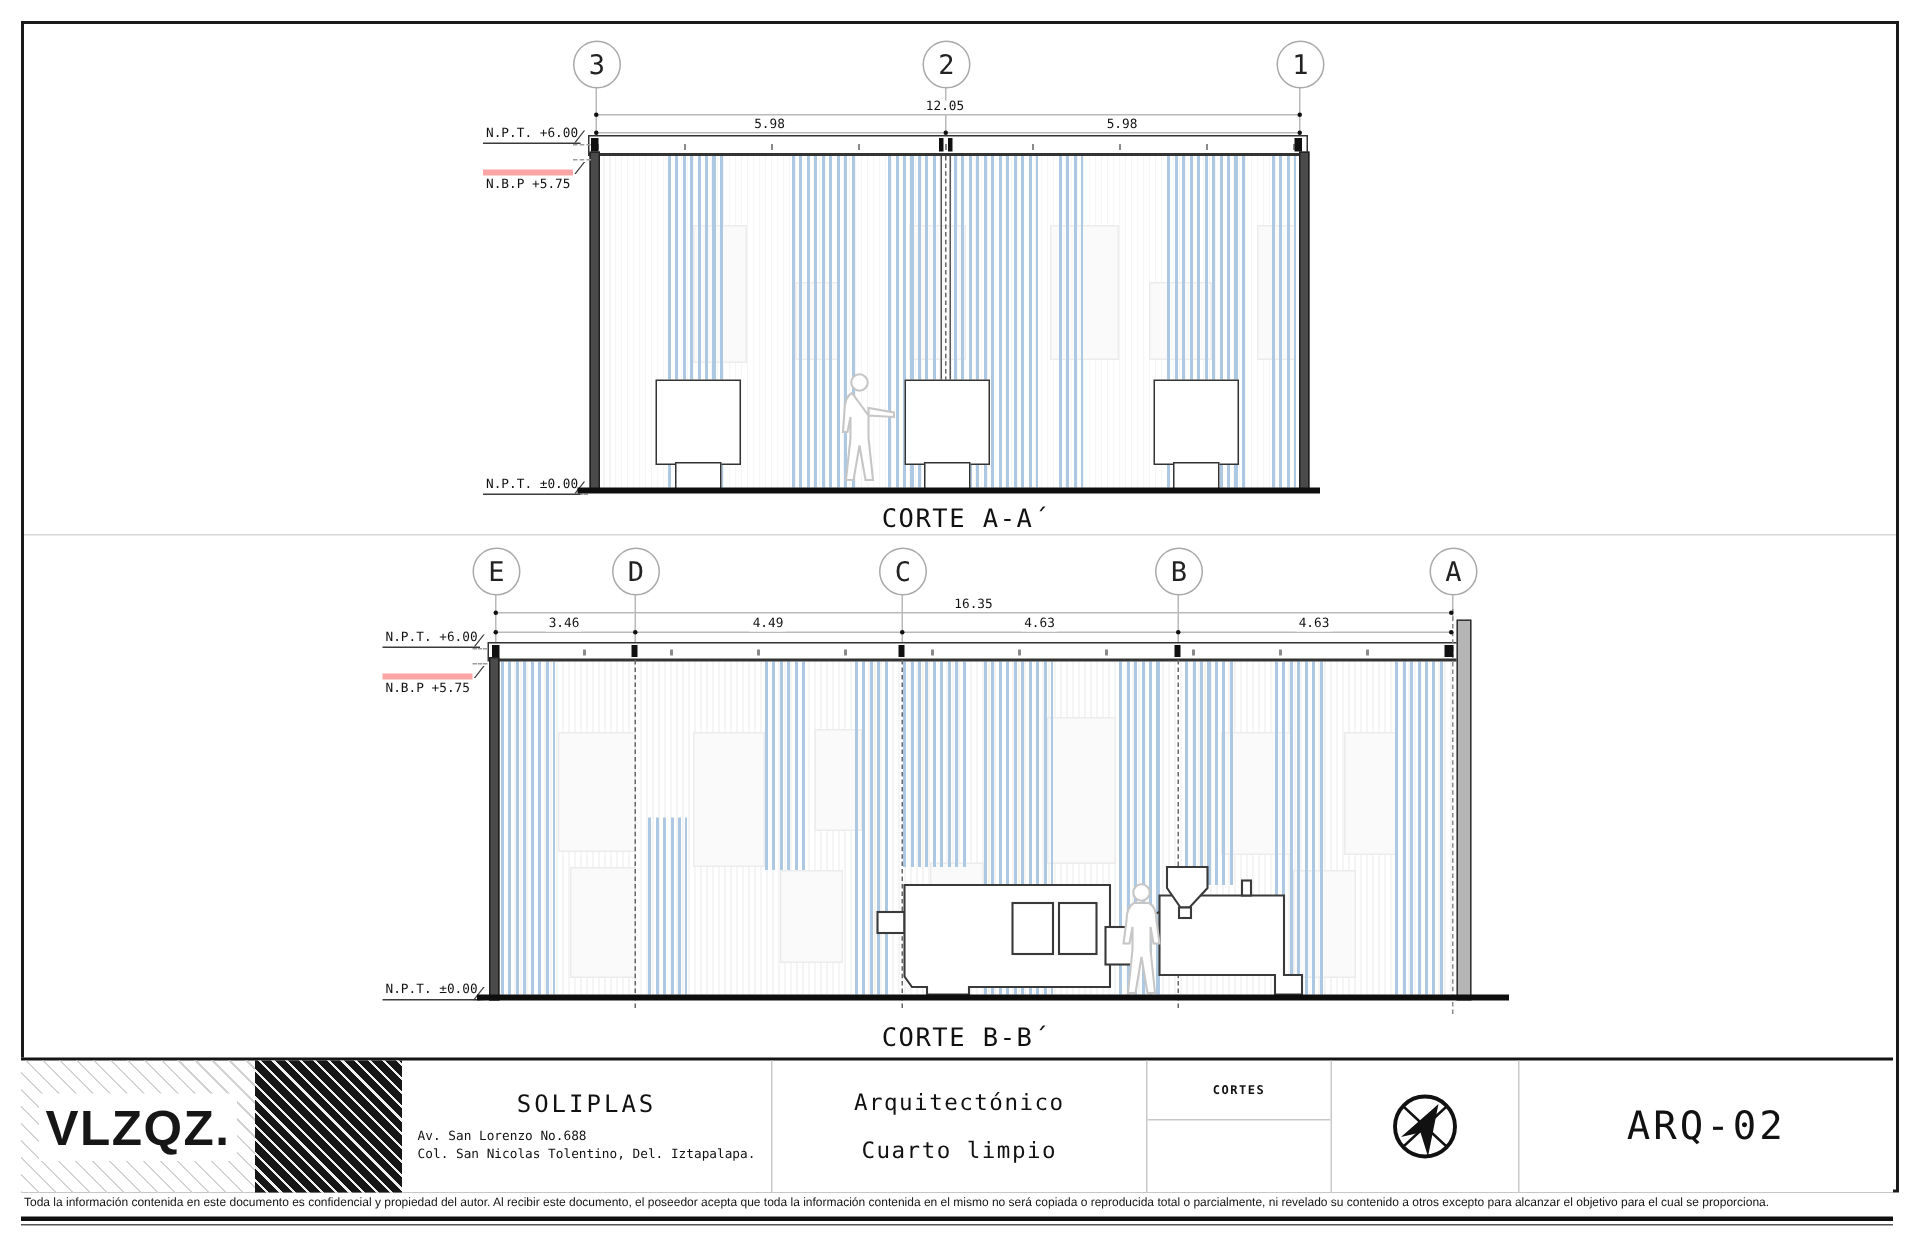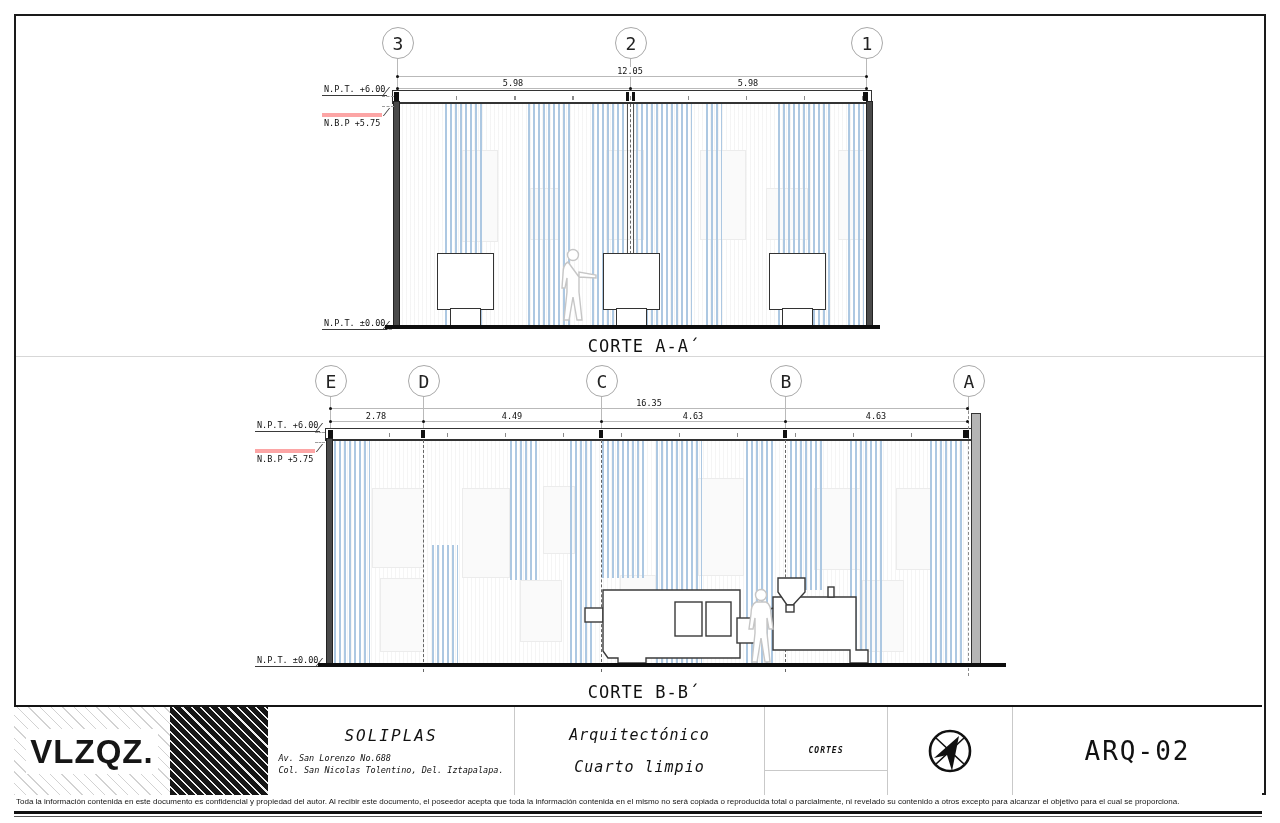--- a/index.html
+++ b/index.html
@@ -44,33 +44,33 @@
   .figure{z-index:6;}
   .machine{z-index:5;}
   .section-title{font-size:17px;letter-spacing:1px;transform:translateX(-50%);
                  white-space:nowrap;z-index:6;}
 
   
   .tblock{left:14px;top:705px;width:1248px;height:88px;border-top:2px solid #141414;
           display:flex;z-index:8;background:#fff;}
   .cell{height:100%;box-sizing:border-box;display:flex;flex-direction:column;
         align-items:center;justify-content:center;}
-  .cell.rb{border-right:1px solid #c9c9c9;font-style:italic;}
+  .cell.rb{border-right:1px solid #c9c9c9;}
   .logo-cell{width:156px;background:
       repeating-linear-gradient(45deg,#d2d2d2 0 1px,transparent 1px 8px);}
   .logo-text{font-family:"Liberation Sans",sans-serif;font-weight:bold;font-size:33px;
              letter-spacing:1px;color:#161616;background:#fff;padding:6px 4px;line-height:1;}
   .stamp-cell{width:98px;background:
       repeating-linear-gradient(45deg,#161616 0 5px,#f0f0f0 5px 6.5px);}
   .client-cell{width:247px;gap:7px;}
   .client-name{font-size:16px;letter-spacing:2px;}
   .client-addr{font-size:8.5px;line-height:12px;}
   .project-cell{width:250px;gap:14px;}
   .project-line{font-size:15px;letter-spacing:1px;}
-  .scale-cell{width:123px;padding:0;justify-content:center;}
+  .scale-cell{width:123px;padding:0;justify-content:space-between;}
   .scale-top{height:40px;width:100%;display:flex;align-items:center;justify-content:center;
              border-bottom:1px solid #c9c9c9;box-sizing:border-box;
              font-size:8px;font-weight:bold;letter-spacing:1px;}
   .scale-bot{flex:1;width:100%;display:flex;align-items:center;justify-content:center;font-size:8px;}
   .compass-cell{width:125px;}
   .sheet-cell{flex:1;}
   .sheet-num{font-size:26px;letter-spacing:2px;}
 
   .disclaimer{left:16px;top:797px;width:1248px;height:11px;overflow:hidden;
               font-family:"Liberation Sans",sans-serif;font-size:8px;line-height:10px;
@@ -190,21 +190,21 @@
   <div class="abs dimline" style="left:330px;top:408px;width:638px;"></div>
   <div class="abs dot" style="left:329px;top:407px;"></div>
   <div class="abs dot" style="left:966px;top:407px;"></div>
   <div class="abs dimlabel" style="left:649px;top:399px;">16.35</div>
   <div class="abs dimline" style="left:330px;top:421px;width:638px;"></div>
   <div class="abs dot" style="left:329px;top:420px;"></div>
   <div class="abs dot" style="left:422px;top:420px;"></div>
   <div class="abs dot" style="left:600px;top:420px;"></div>
   <div class="abs dot" style="left:784px;top:420px;"></div>
   <div class="abs dot" style="left:966px;top:420px;"></div>
-  <div class="abs dimlabel" style="left:376px;top:412px;">2.78</div>
+  <div class="abs dimlabel" style="left:376px;top:412px;">3.46</div>
   <div class="abs dimlabel" style="left:512px;top:412px;">4.49</div>
   <div class="abs dimlabel" style="left:693px;top:412px;">4.63</div>
   <div class="abs dimlabel" style="left:876px;top:412px;">4.63</div>
 
   <div class="abs lvl" style="left:255px;top:420px;"><span>N.P.T. +6.00</span></div>
   <div class="abs lvlmark" style="left:313px;top:423px;"></div>
   <div class="abs dashlead" style="left:315px;top:432px;width:10px;"></div>
   <div class="abs lvl topline" style="left:255px;top:449px;"><span>N.B.P +5.75</span></div>
   <div class="abs lvlmark" style="left:313px;top:444px;"></div>
   <div class="abs dashlead" style="left:315px;top:442px;width:10px;"></div>

